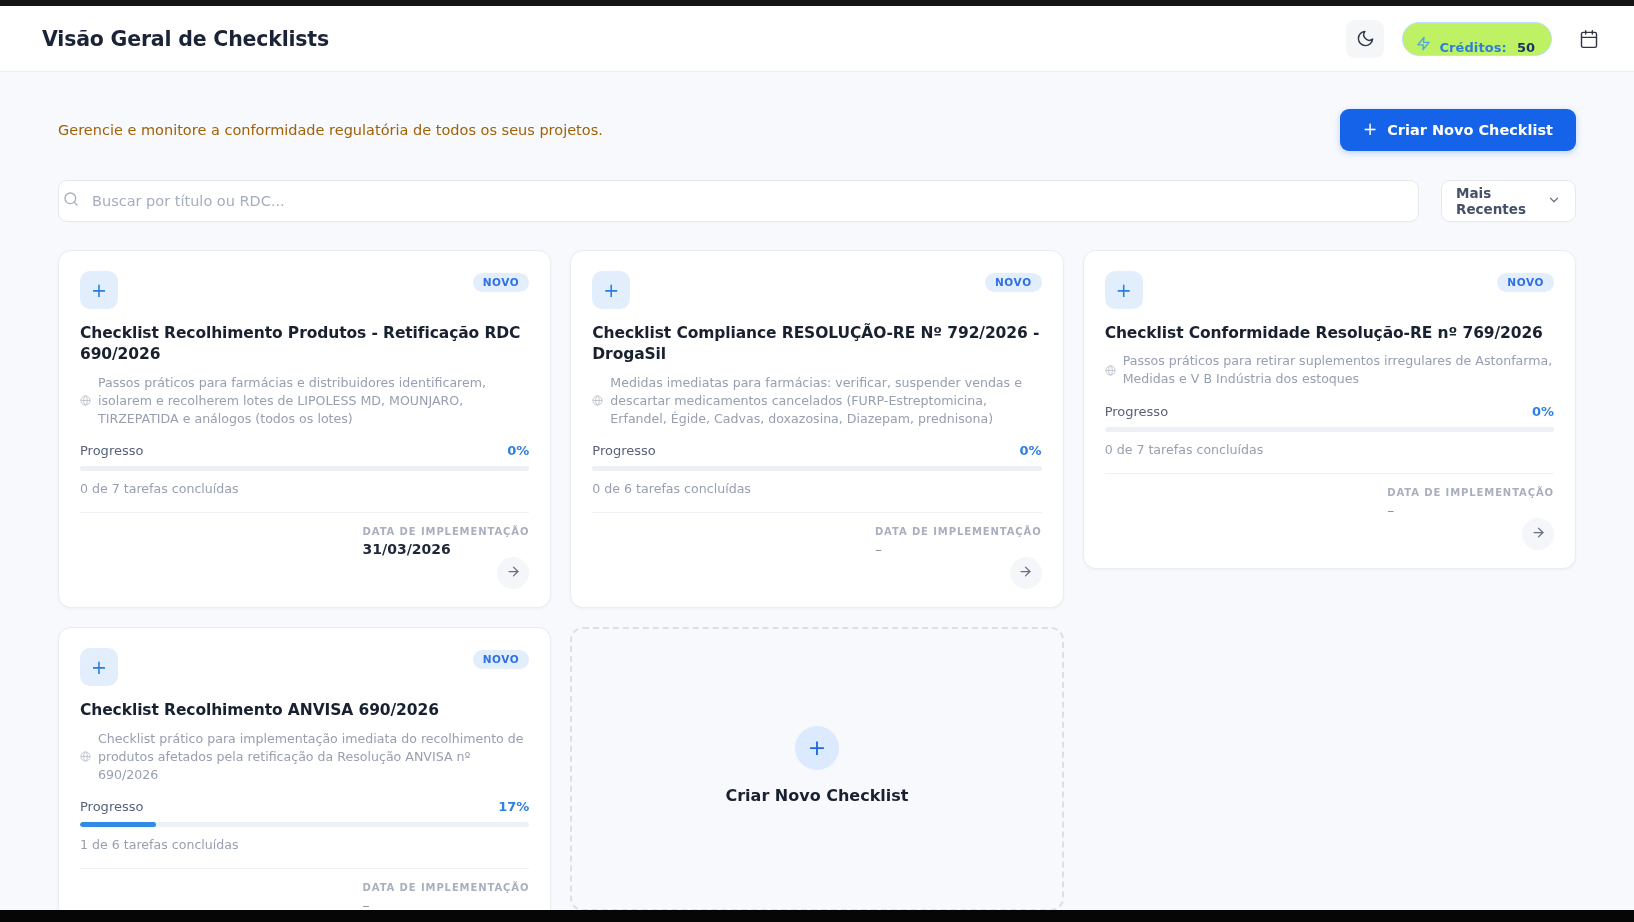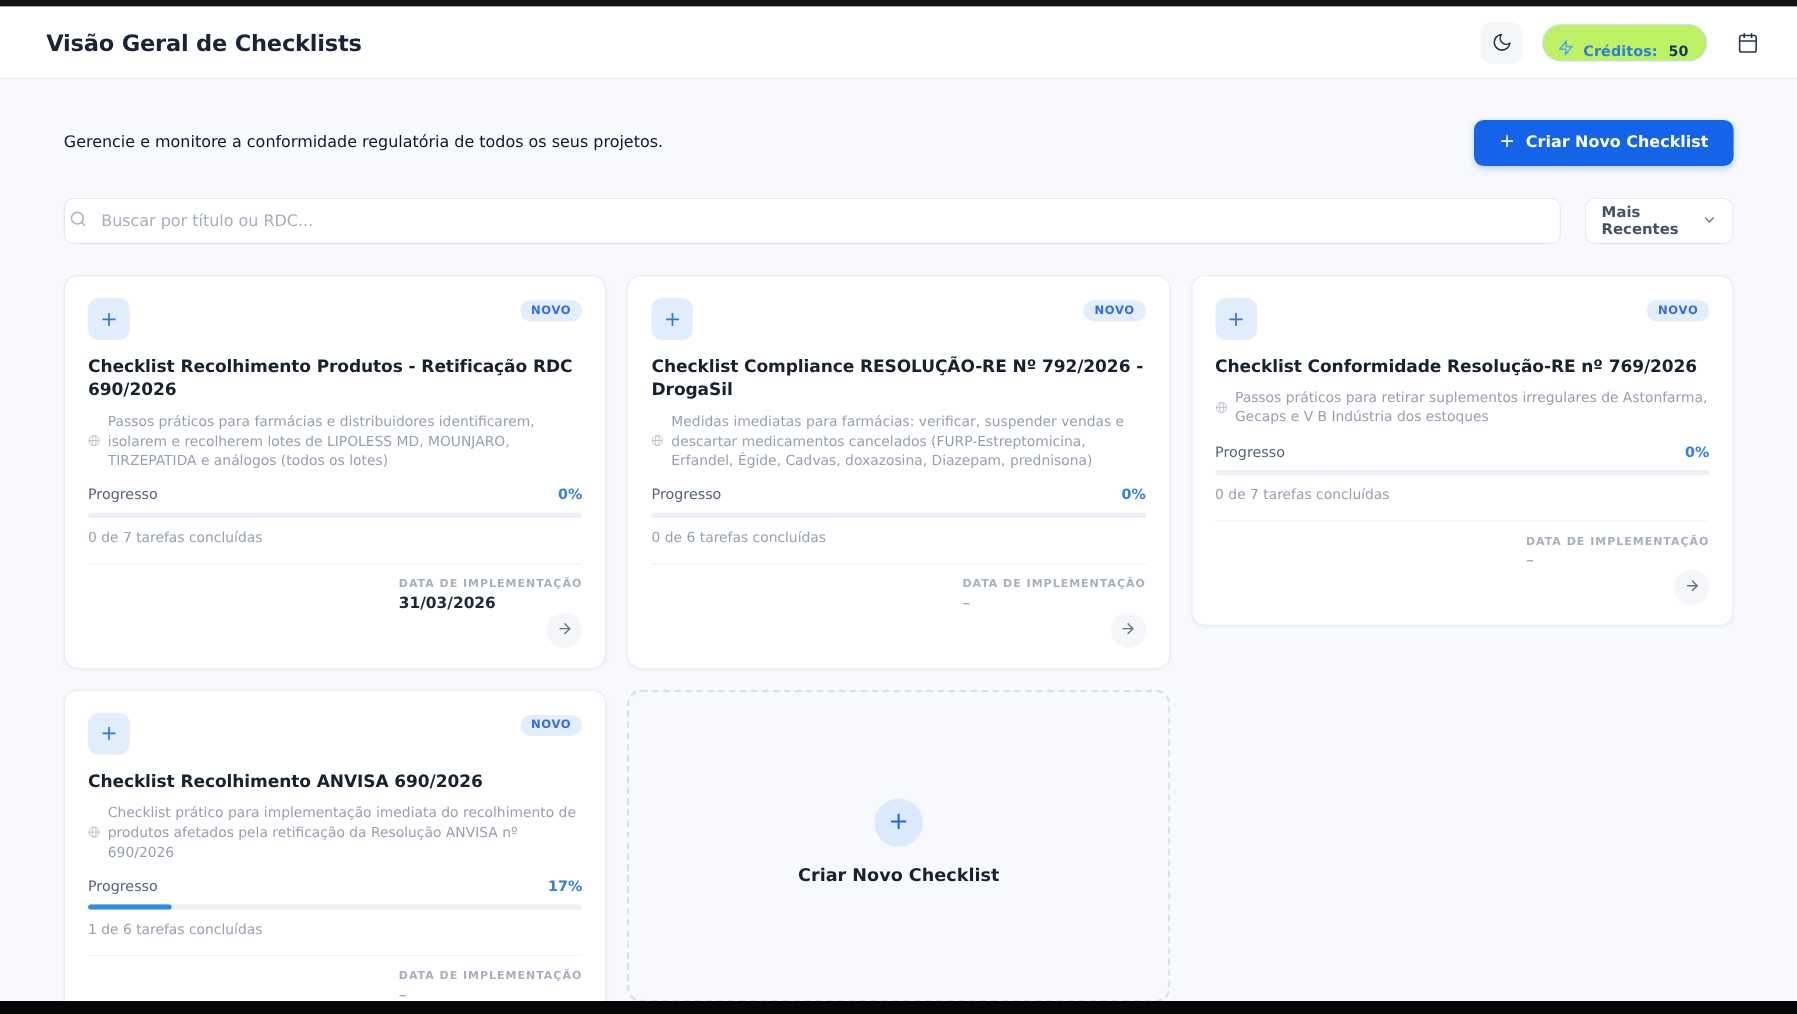--- a/index.html
+++ b/index.html
@@ -108,21 +108,21 @@
   }
 
   .subhead-row {
     display: flex;
     align-items: center;
     min-height: 48px;
     margin-bottom: 26px;
   }
   .subtitle {
     font-size: 14.5px;
-    color: #0f172a;
+    color: #a16207;
   }
   .primary-btn {
     margin-left: auto;
     display: flex;
     align-items: center;
     gap: 10px;
     background: #1563e8;
     color: #fff;
     border: none;
     border-radius: 9px;
@@ -539,21 +539,21 @@
         </div>
         <div class="card-title">Checklist Conformidade Resolução-RE nº 769/2026</div>
         <div class="card-desc-row">
           <span class="globe-icon">
             <svg width="11" height="11" viewBox="0 0 24 24" fill="none" stroke="#b6bdc9" stroke-width="1.8">
               <circle cx="12" cy="12" r="10"></circle>
               <line x1="2" y1="12" x2="22" y2="12"></line>
               <ellipse cx="12" cy="12" rx="4" ry="10"></ellipse>
             </svg>
           </span>
-          <span class="card-desc">Passos práticos para retirar suplementos irregulares de Astonfarma, Gecaps e V B Indústria dos estoques</span>
+          <span class="card-desc">Passos práticos para retirar suplementos irregulares de Astonfarma, Medidas e V B Indústria dos estoques</span>
         </div>
         <div class="progress-head">
           <span class="progress-label">Progresso</span>
           <span class="progress-pct">0%</span>
         </div>
         <div class="progress-track">
           <div class="progress-fill" style="width:0%"></div>
         </div>
         <div class="tasks-text">0 de 7 tarefas concluídas</div>
         <div class="card-divider"></div>

